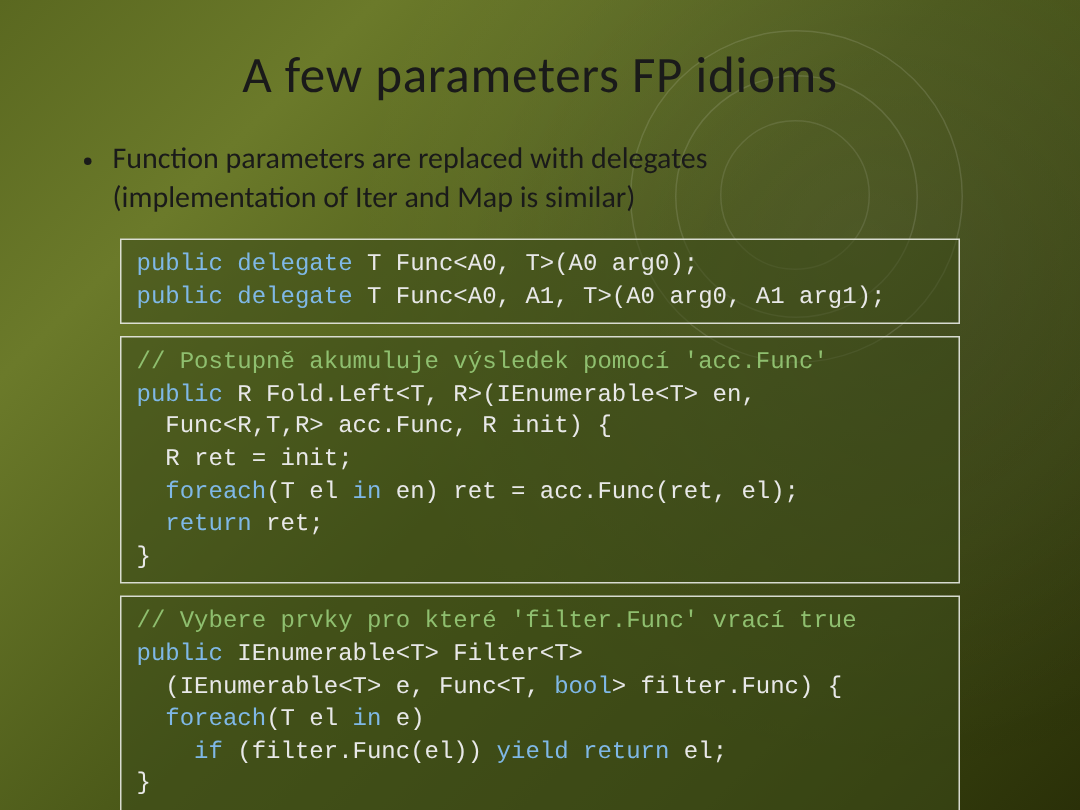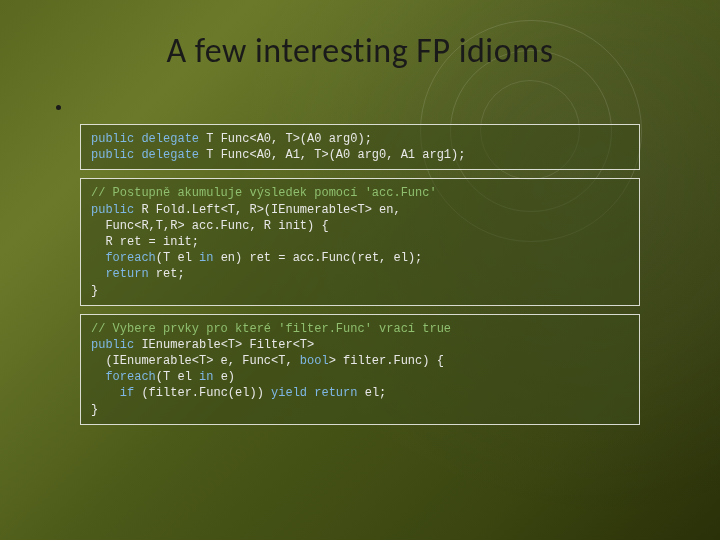--- a/index.html
+++ b/index.html
@@ -69,41 +69,45 @@
     font-size: 20px;
     line-height: 1.3;
     color: #1a1a1a;
   }
   .code-box {
     margin: 0 30px 8px 30px;
     background: rgba(60, 75, 25, 0.55);
     border: 1px solid rgba(255,255,255,0.8);
     padding: 6px 10px;
     font-family: "Courier New", monospace;
-    font-size: 12px;
+    font-size: 16px;
     line-height: 1.35;
     color: #e8e8e8;
     white-space: pre;
   }
   .kw { color: #7fb8e6; }
   .cm { color: #8fbf6f; }
 </style>
 </head>
 <body>
 
 <div class="rings">
     <div class="ring3"></div>
   </div>
 
 <div class="slide">
 
-  <h1 class="title">A few interesting FP idioms</h1>
+  <h1 class="title">A few parameters FP idioms</h1>
 
   <div class="bullet">
     <div class="bullet-dot"></div>
+    <div class="bullet-text">
+      <span>Function parameters are replaced with delegates</span><br>
+      <span>(implementation of Iter and Map is similar)</span>
+    </div>
   </div>
 
   <div class="code-box"><span class="kw">public</span><span> </span><span class="kw">delegate</span><span> T Func&lt;A0, T&gt;(A0 arg0);</span>
 <span class="kw">public</span><span> </span><span class="kw">delegate</span><span> T Func&lt;A0, A1, T&gt;(A0 arg0, A1 arg1);</span></div>
 
   <div class="code-box"><span class="cm">// Postupně akumuluje výsledek pomocí 'acc.Func'</span>
 <span class="kw">public</span><span> R Fold.Left&lt;T, R&gt;(IEnumerable&lt;T&gt; en,</span>
 <span>  Func&lt;R,T,R&gt; acc.Func, R init) {</span>
 <span>  R ret = init;</span>
 <span>  </span><span class="kw">foreach</span><span>(T el </span><span class="kw">in</span><span> en) ret = acc.Func(ret, el);</span>

